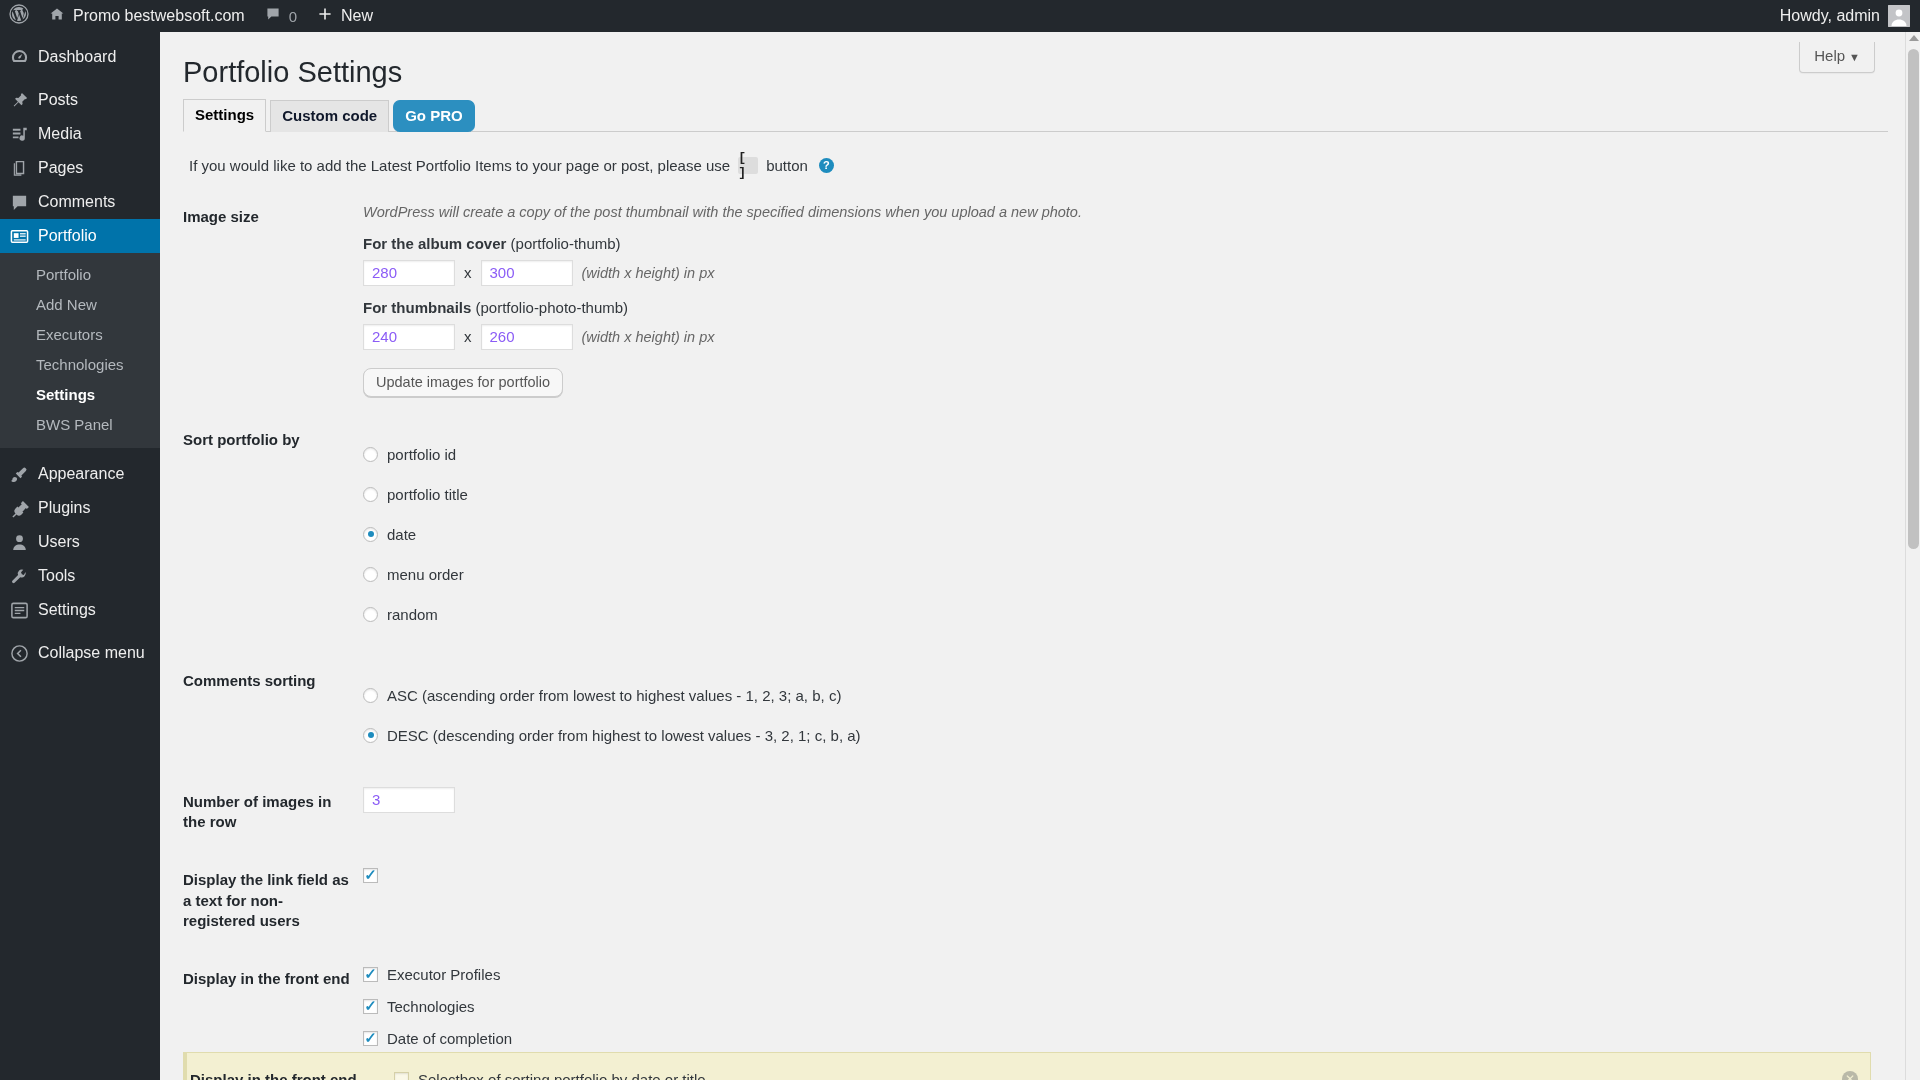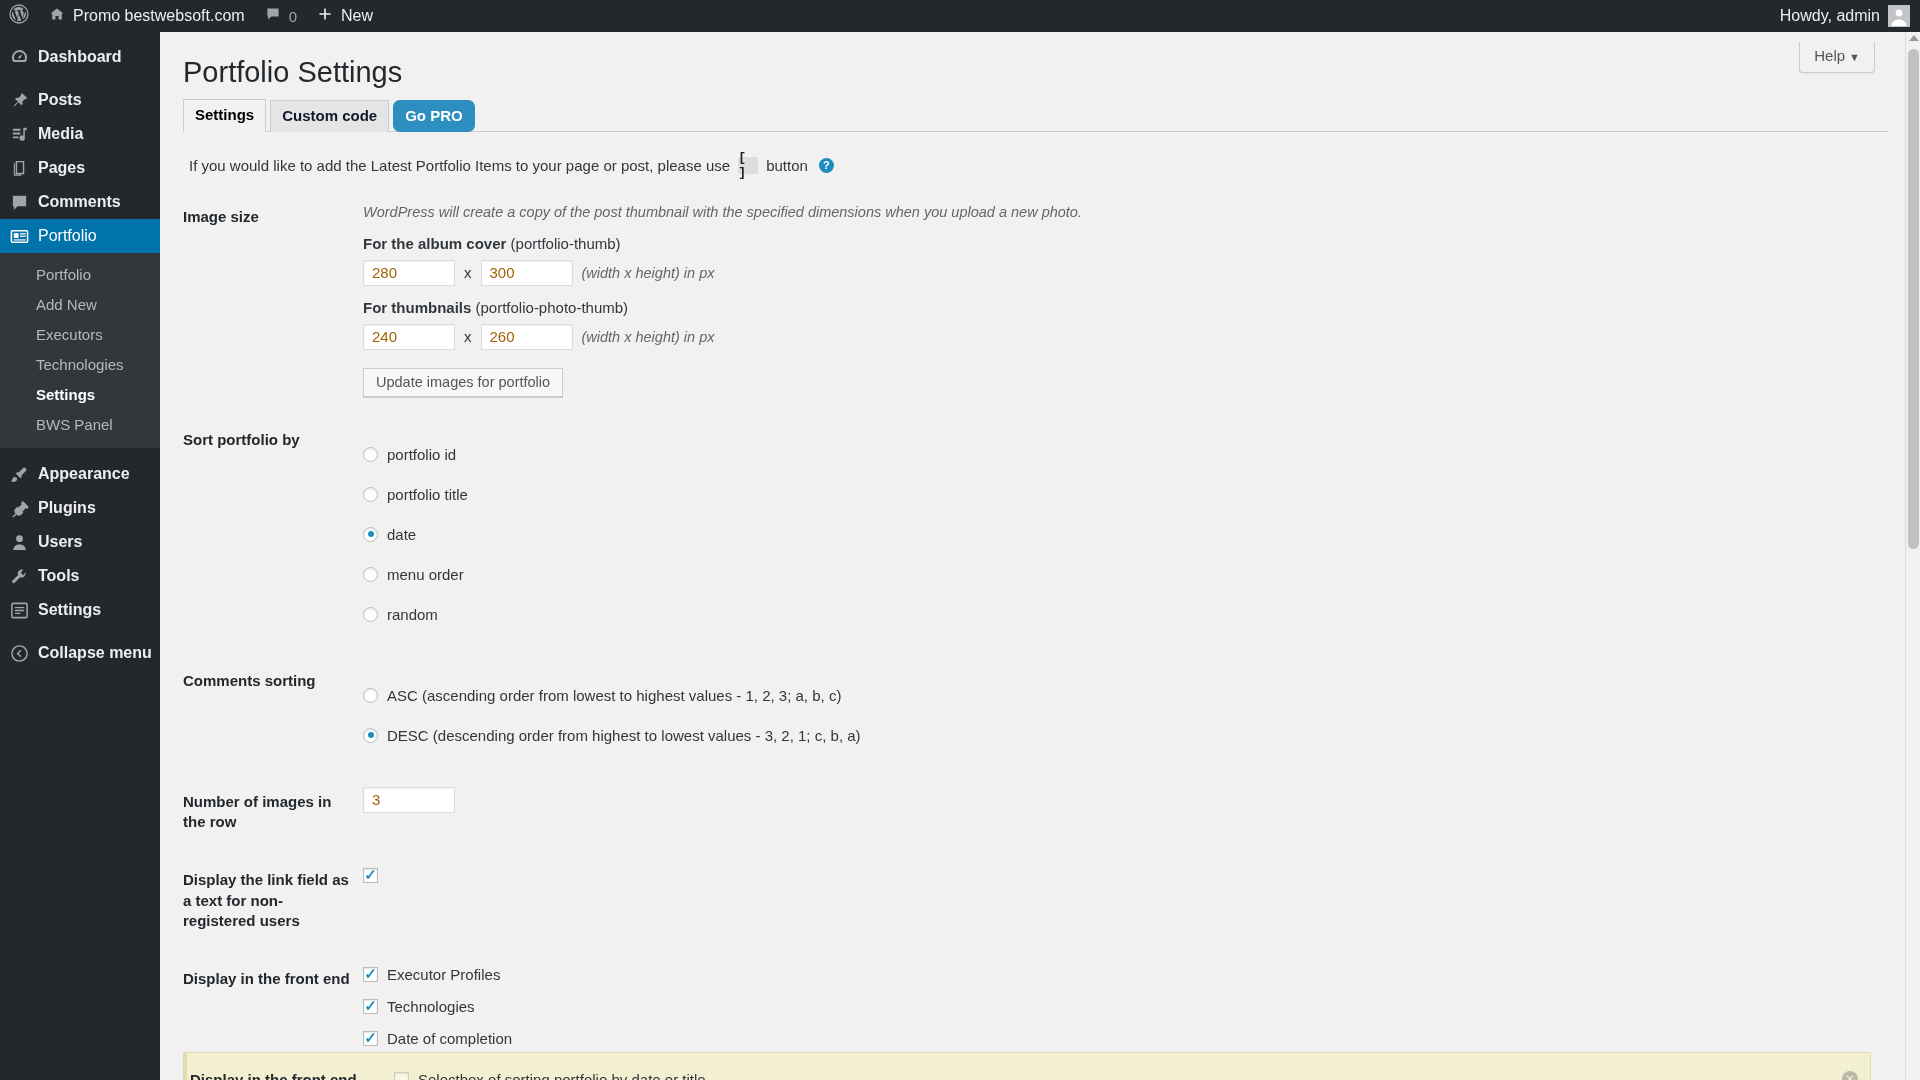--- a/index.html
+++ b/index.html
@@ -47,21 +47,20 @@
     width: 160px; height: 1048px;
     background: #23282d;
     font-size: 16px;
     z-index: 40;
   }
   .menu-top {
     display: flex; align-items: center;
     height: 34px; padding-left: 9px;
     color: #eeeeee; position: relative;
     gap: 9px;
-    font-weight: bold;
   }
   .menu-top .mi-icon {
     width: 20px; height: 20px; display:flex; align-items:center; justify-content:center;
     flex: 0 0 20px;
   }
   .menu-top .mi-label { font-size: 16px; line-height: 1; }
   .menu-top.current {
     background: #0073aa; color: #fff; font-weight: 400;
   }
   .menu-top.current .arrow {
@@ -158,29 +157,29 @@
     font-size: 15px; color: #32373c;
     line-height: 1.4;
   }
   .desc-it { font-style: italic; color: #666; font-size: 14.5px; }
   .sub-head { font-size: 15px; margin: 11px 0 6px 0; }
   .sub-head b { font-weight: bold; }
   .dim-row { display: flex; align-items: center; gap: 9px; margin-bottom: 4px; }
   input.num {
     width: 92px; height: 26px;
     border: 1px solid #ddd; background: #fff;
-    padding: 0 8px; font-size: 15px; color: #a16207;
+    padding: 0 8px; font-size: 15px; color: #8b5cf6;
     font-family: "Liberation Sans", sans-serif;
     border-radius: 0; box-shadow: inset 0 1px 2px rgba(0,0,0,.07);
   }
   .x-sep { font-size: 15px; color: #32373c; }
   .btn-secondary {
     display: inline-block; margin-top: 14px;
     background: #f7f7f7; border: 1px solid #ccc;
-    border-radius: 0; padding: 5px 12px 6px 12px;
+    border-radius: 8px; padding: 5px 12px 6px 12px;
     font-size: 14.5px; color: #555;
     box-shadow: 0 1px 0 #ccc;
     cursor: pointer; font-family: "Liberation Sans", sans-serif;
   }
   .radio-row, .check-row {
     display: flex; align-items: center; gap: 9px;
     margin-bottom: 11px; font-size: 15px;
   }
   .radio {
     width: 15px; height: 15px; border-radius: 50%;

